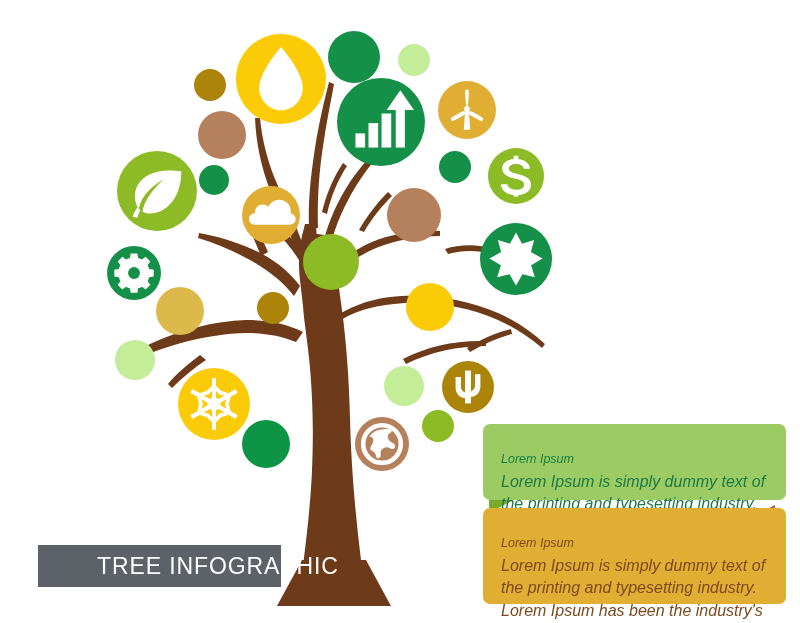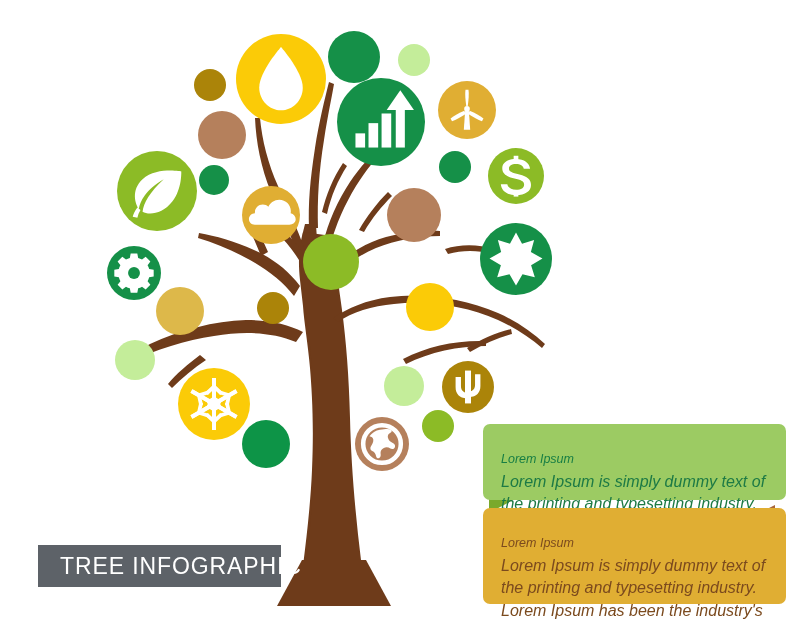--- a/index.html
+++ b/index.html
@@ -30,20 +30,21 @@
     background: #5d6268;
     display: flex; align-items: center;
   }
   .title-banner .title-text {
     color: #ffffff;
     font-size: 23px;
     letter-spacing: 0.9px;
     font-weight: 400;
     padding-left: 22px;
     white-space: nowrap;
+    margin-left: 37px;
   }
 
   
   .callout {
     position: absolute;
     border-radius: 7px;
     padding: 28px 18px 16px 18px;
     font-style: italic;
   }
   .callout .c-title {

